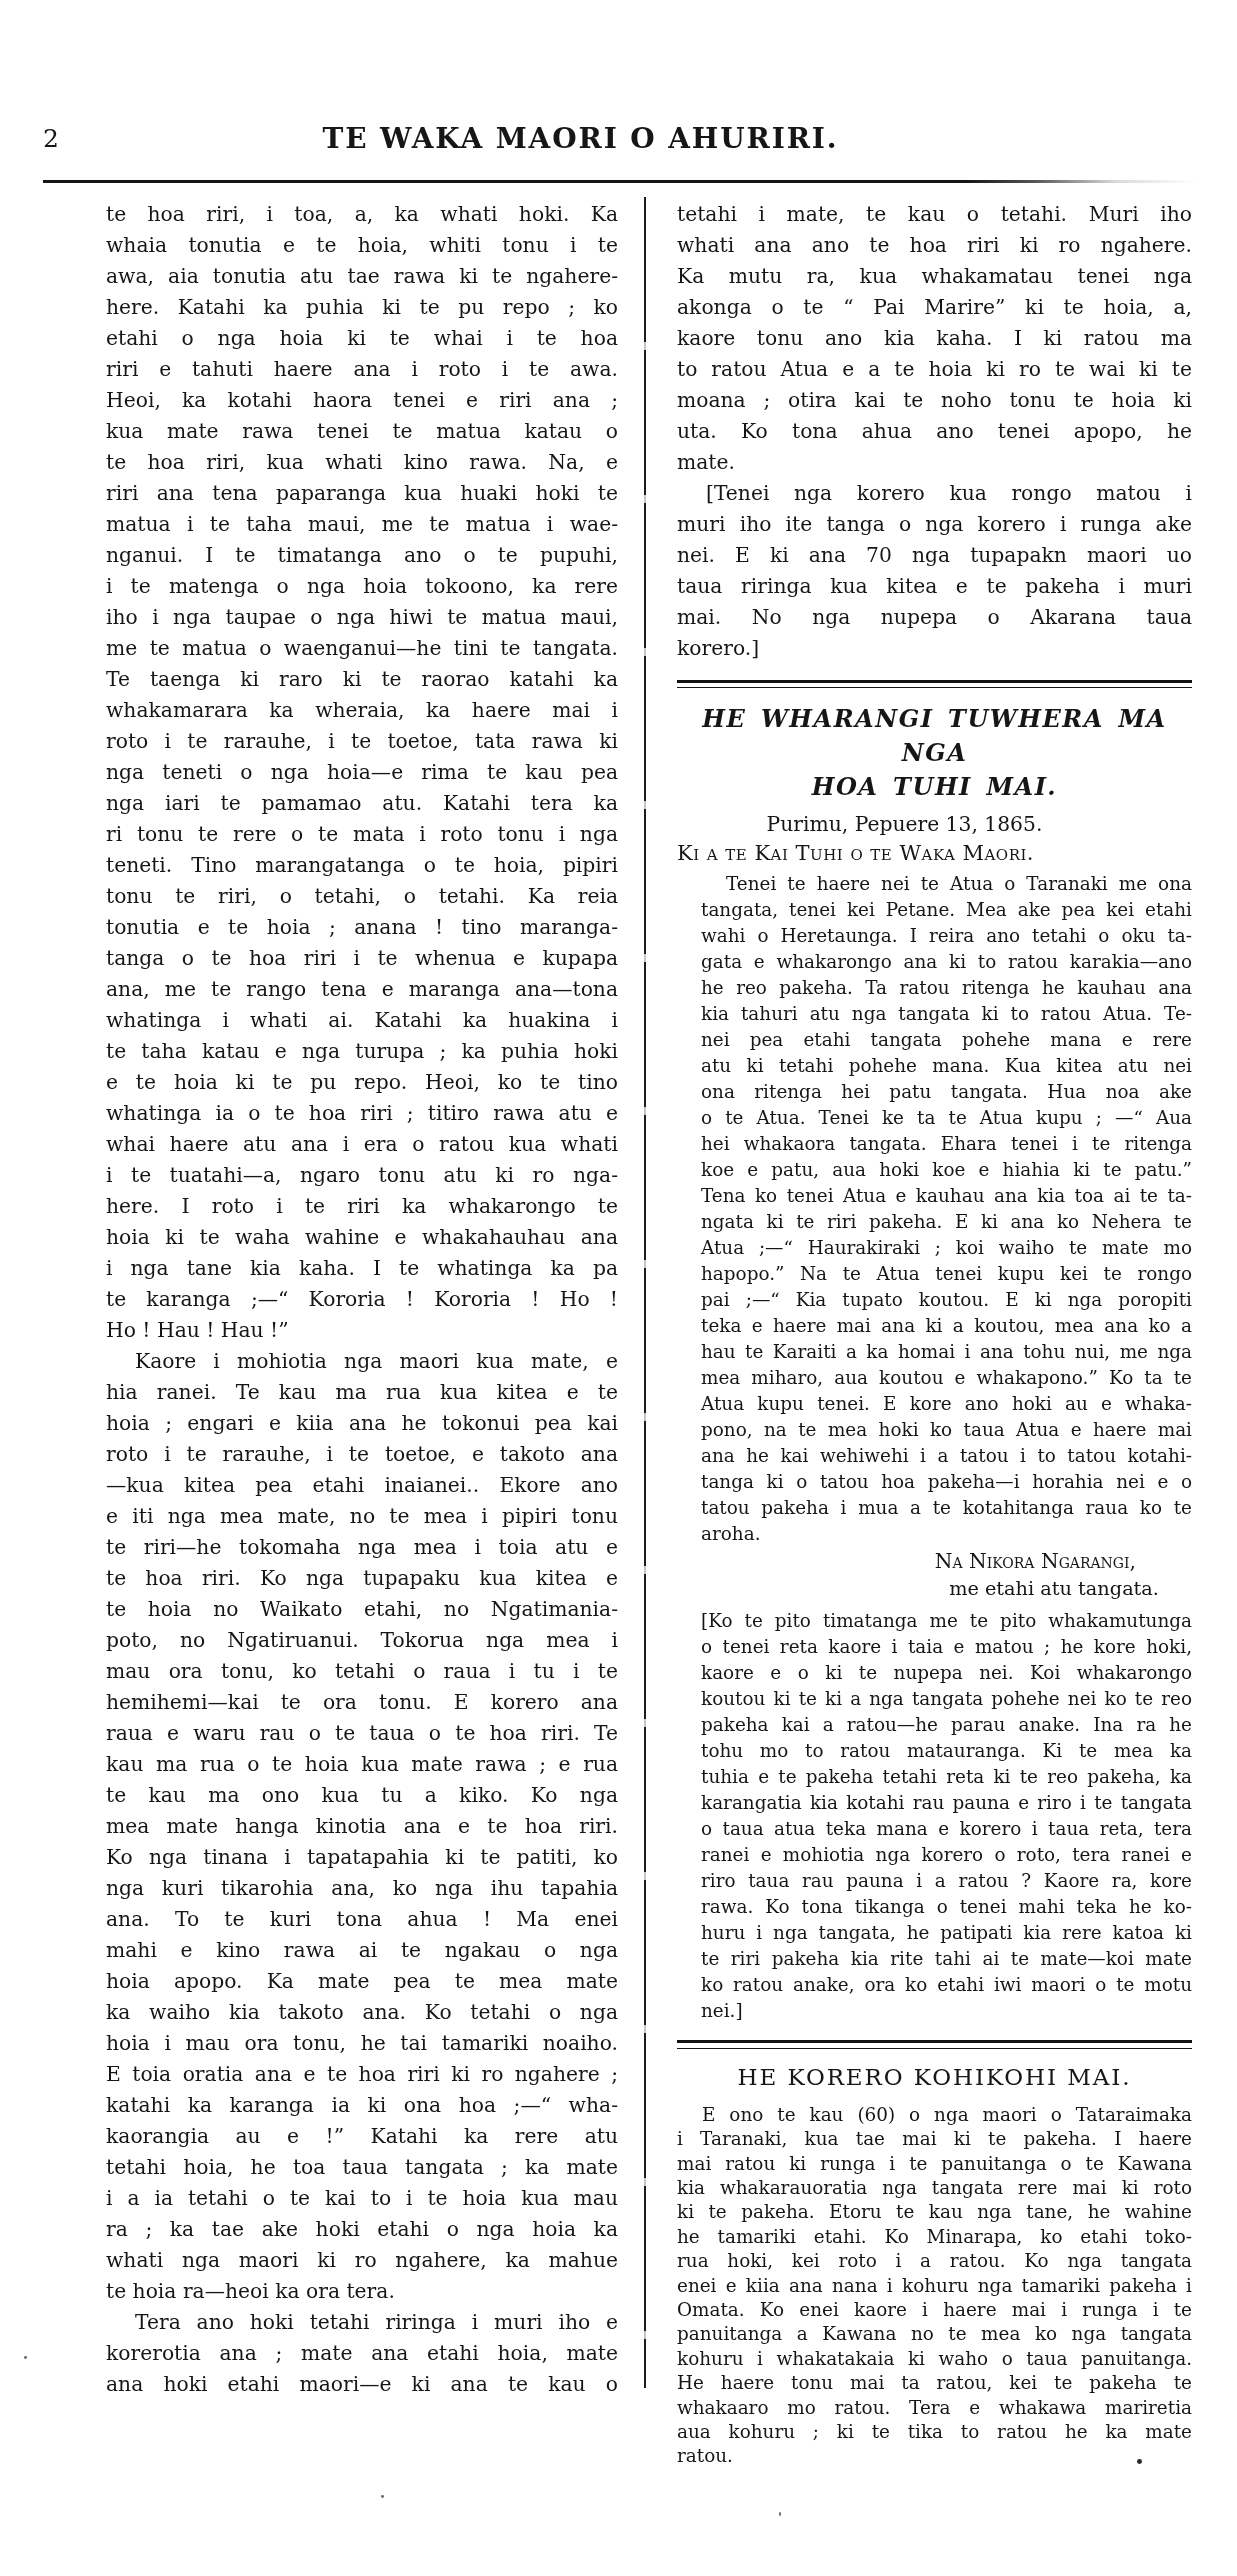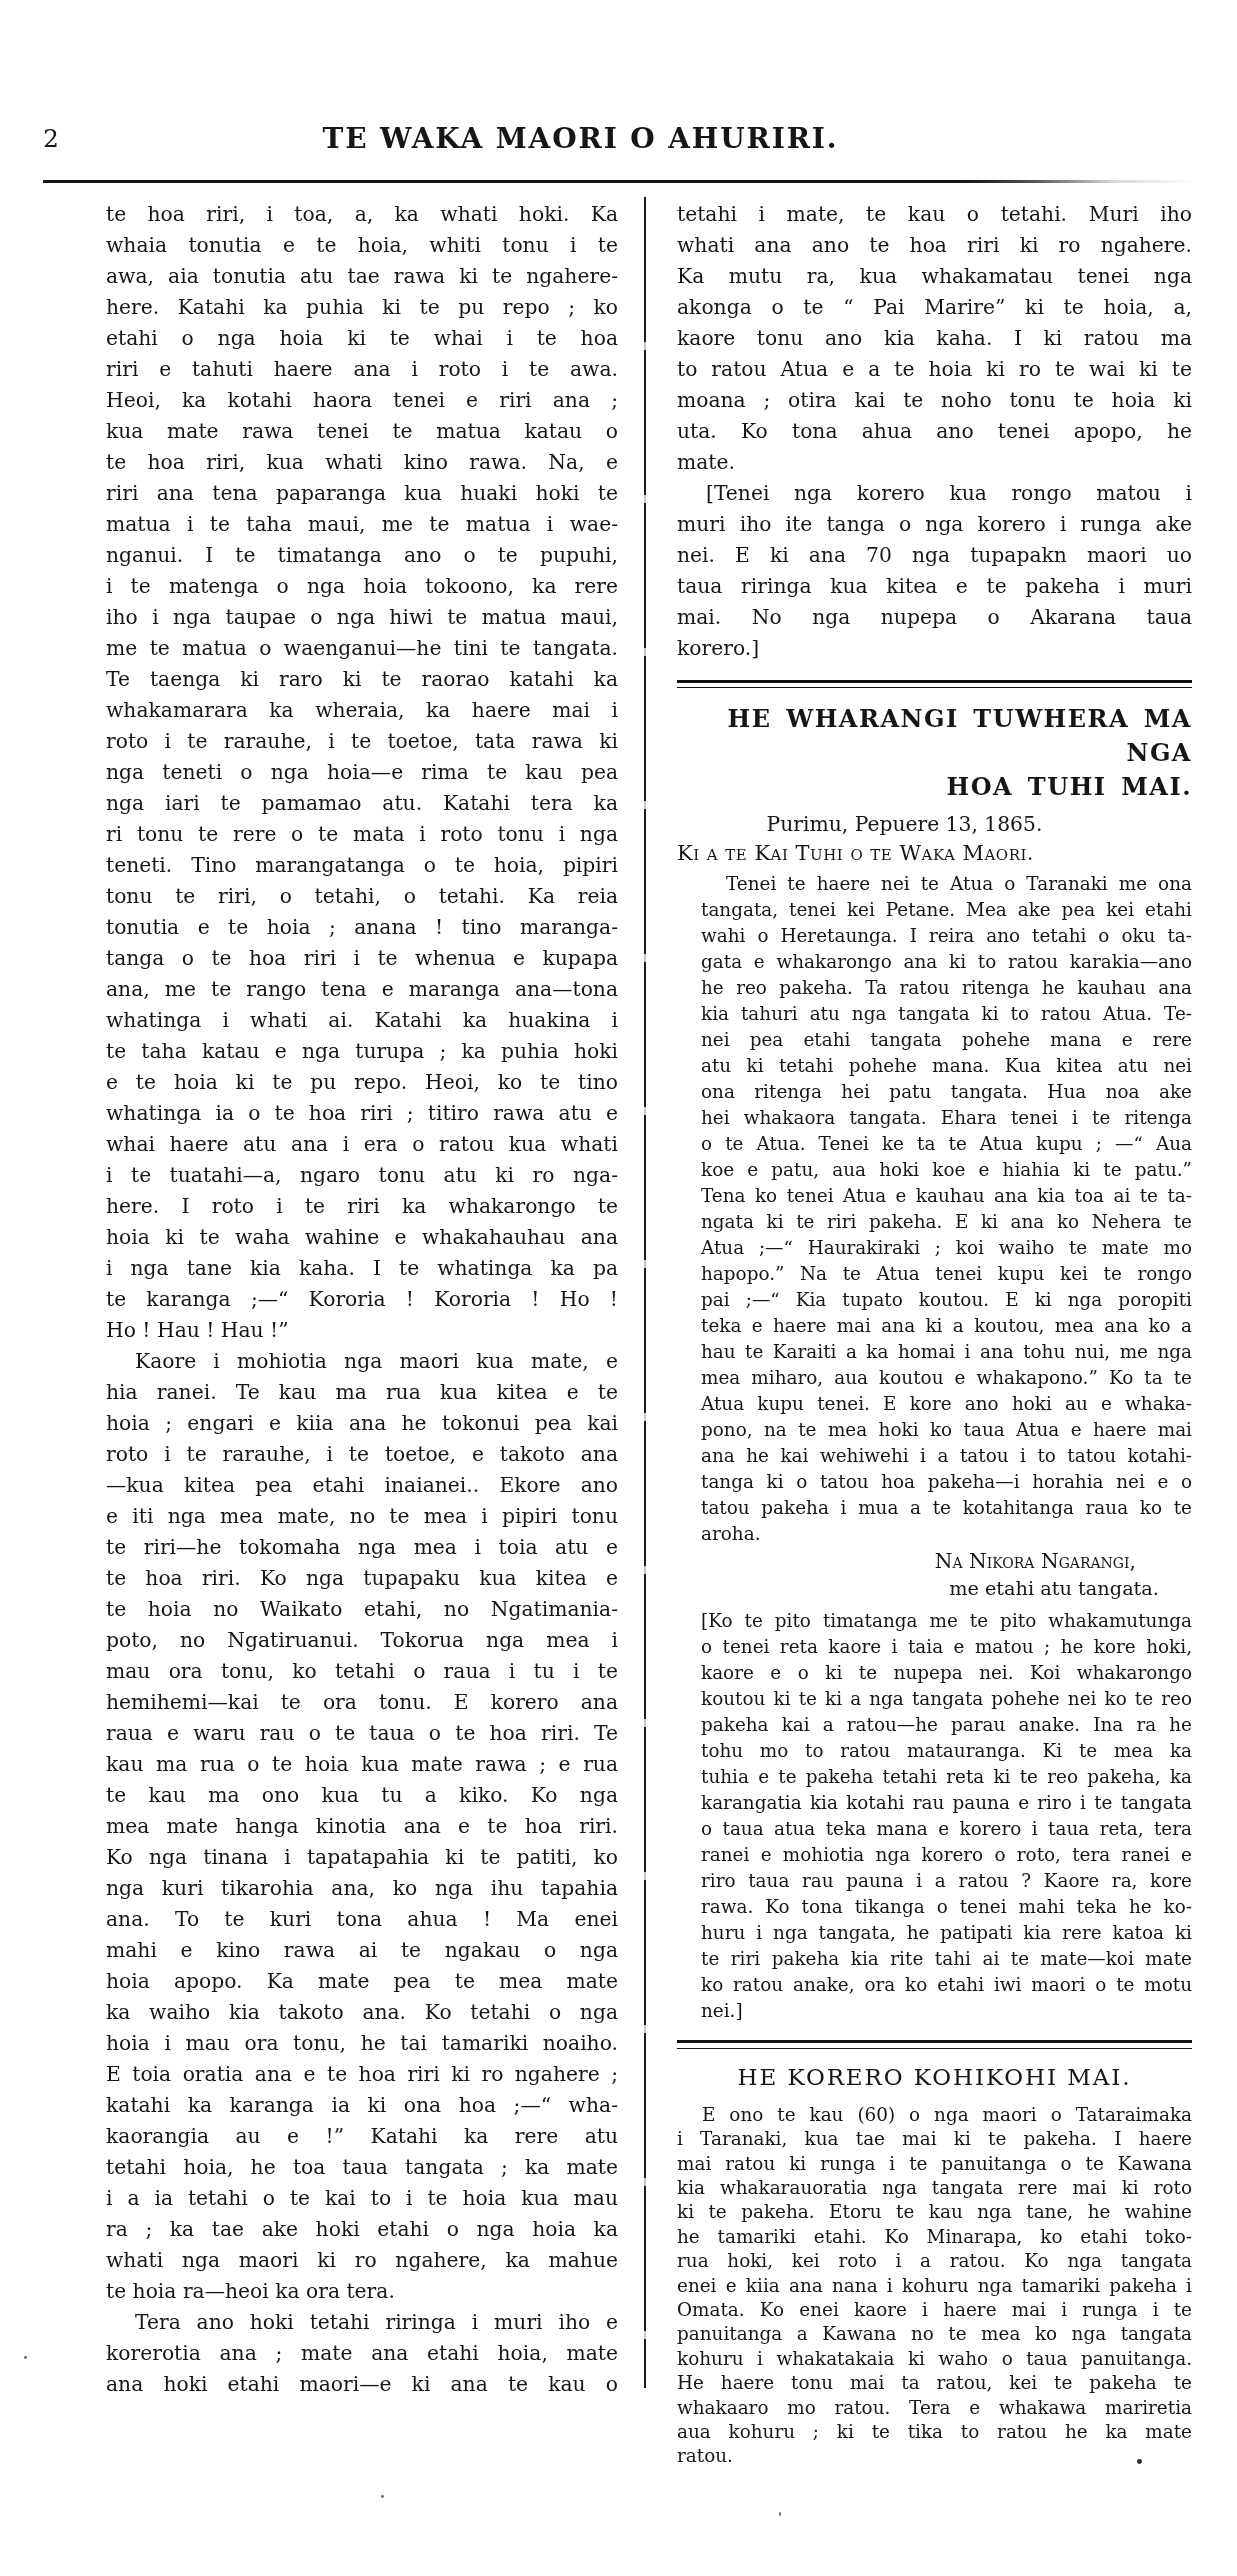--- a/index.html
+++ b/index.html
@@ -21,22 +21,22 @@
   .para{margin:0;}
   .line{text-align:justify;text-align-last:justify;}
   .line.last{text-align-last:left;}
   .lg .line{font-size:20.3px;line-height:31px;}
   .sm .line{font-size:18.4px;line-height:26px;margin-left:24px;}
   .smt .line{font-size:18.4px;line-height:24.4px;}
   .lg .line.indent{text-indent:29px;}
   .sm .line.indent,.smt .line.indent{text-indent:25px;}
   .double-rule{height:4.8px;border-top:3.9px solid #121212;border-bottom:1.9px solid #121212;
     margin:15.5px 0 13.5px 0;}
-  .heading-italic{font-weight:700;font-size:24px;line-height:34px;
-    text-align:right;letter-spacing:1.5px;word-spacing:4.8px;margin-bottom:5.8px;}
+  .heading-italic{font-style:italic;font-weight:700;font-size:24px;line-height:34px;
+    text-align:center;letter-spacing:1.5px;word-spacing:4.8px;margin-bottom:5.8px;}
   .dateline{font-size:20.3px;line-height:29px;text-align:center;padding-right:60px;}
   .salutation{font-variant:small-caps;font-size:21px;line-height:29px;letter-spacing:0.5px;margin-bottom:3px;}
   .signature{text-align:right;font-size:19.3px;line-height:27px;margin:1.9px 0 5.8px 0;}
   .sig-0{font-variant:small-caps;padding-right:56px;font-size:20.3px;}
   .sig-1{padding-right:33px;}
   .heading-caps{font-size:23px;line-height:31px;text-align:center;letter-spacing:1.9px;margin-bottom:9.7px;}
   .speck{position:absolute;background:#6b6b6b;border-radius:50%;}
   .speck.s1{left:1137px;top:2459px;width:4.8px;height:4.8px;background:#2a2a2a;}
   .speck.s2{left:381px;top:2495px;width:2.9px;height:2.9px;}
   .speck.s3{left:779px;top:2512px;width:1.9px;height:3.9px;}
@@ -160,22 +160,22 @@
       <div class="para sm">
         <div class="line indent">Tenei te haere nei te Atua o Taranaki me ona</div>
         <div class="line">tangata, tenei kei Petane.  Mea ake pea kei etahi</div>
         <div class="line">wahi o Heretaunga.  I reira ano tetahi o oku ta-</div>
         <div class="line">gata e whakarongo ana ki to ratou karakia—ano</div>
         <div class="line">he reo pakeha.  Ta ratou ritenga he kauhau ana</div>
         <div class="line">kia tahuri atu nga tangata ki to ratou Atua.  Te-</div>
         <div class="line">nei pea etahi tangata pohehe mana e rere</div>
         <div class="line">atu ki tetahi pohehe mana.  Kua kitea atu nei</div>
         <div class="line">ona ritenga hei patu tangata.  Hua noa ake</div>
+        <div class="line">o te Atua.  Tenei ke ta te Atua kupu ; —“ Aua</div>
         <div class="line">hei whakaora tangata.  Ehara tenei i te ritenga</div>
-        <div class="line">o te Atua.  Tenei ke ta te Atua kupu ; —“ Aua</div>
         <div class="line">koe e patu, aua hoki koe e hiahia ki te patu.”</div>
         <div class="line">Tena ko tenei Atua e kauhau ana kia toa ai te ta-</div>
         <div class="line">ngata ki te riri pakeha.  E ki ana ko Nehera te</div>
         <div class="line">Atua ;—“ Haurakiraki ;  koi waiho te mate mo</div>
         <div class="line">hapopo.”  Na te Atua tenei kupu kei te rongo</div>
         <div class="line">pai ;—“ Kia tupato koutou.  E ki nga poropiti</div>
         <div class="line">teka e haere mai ana ki a koutou, mea ana ko a</div>
         <div class="line">hau te Karaiti a ka homai i ana tohu nui, me nga</div>
         <div class="line">mea miharo, aua koutou e whakapono.”  Ko ta te</div>
         <div class="line">Atua kupu tenei.  E kore ano hoki au e whaka-</div>

